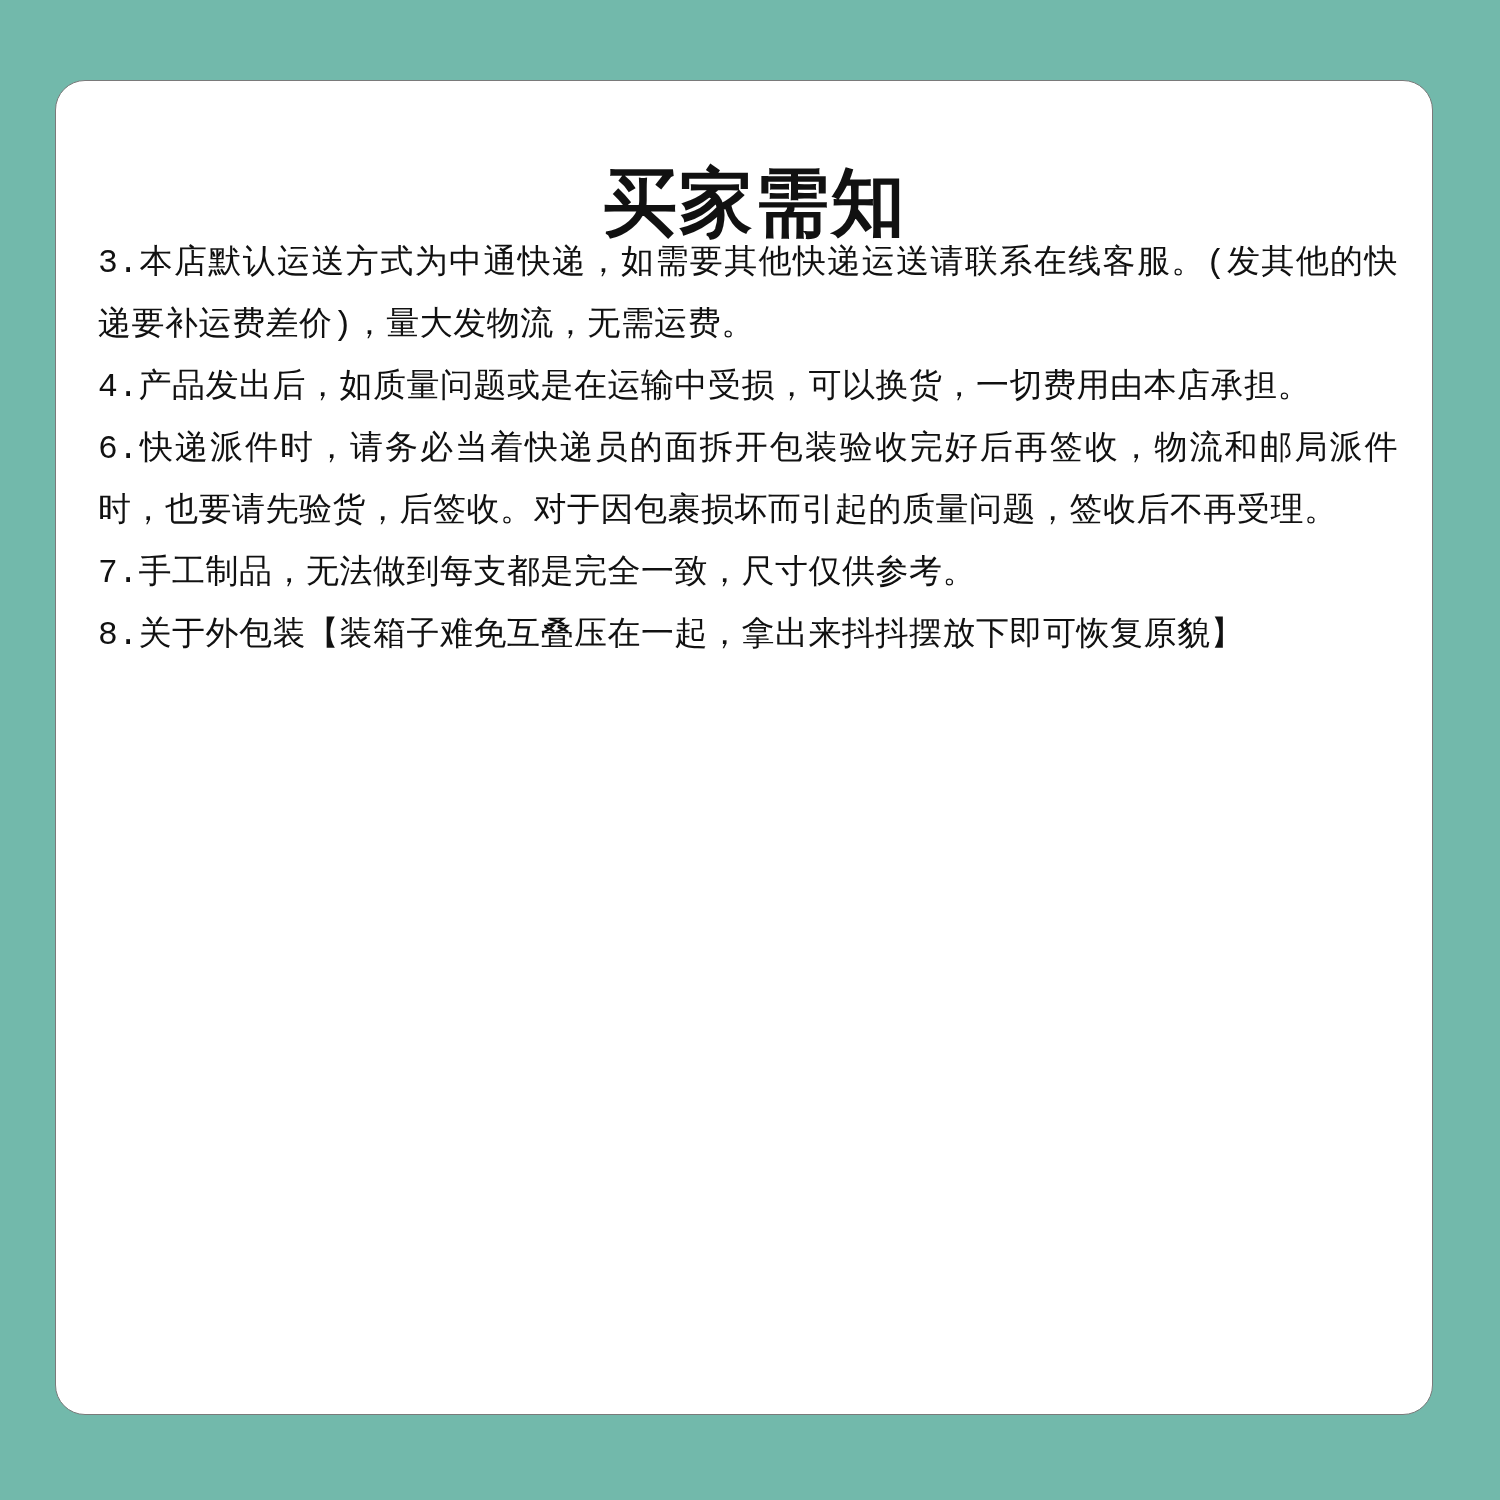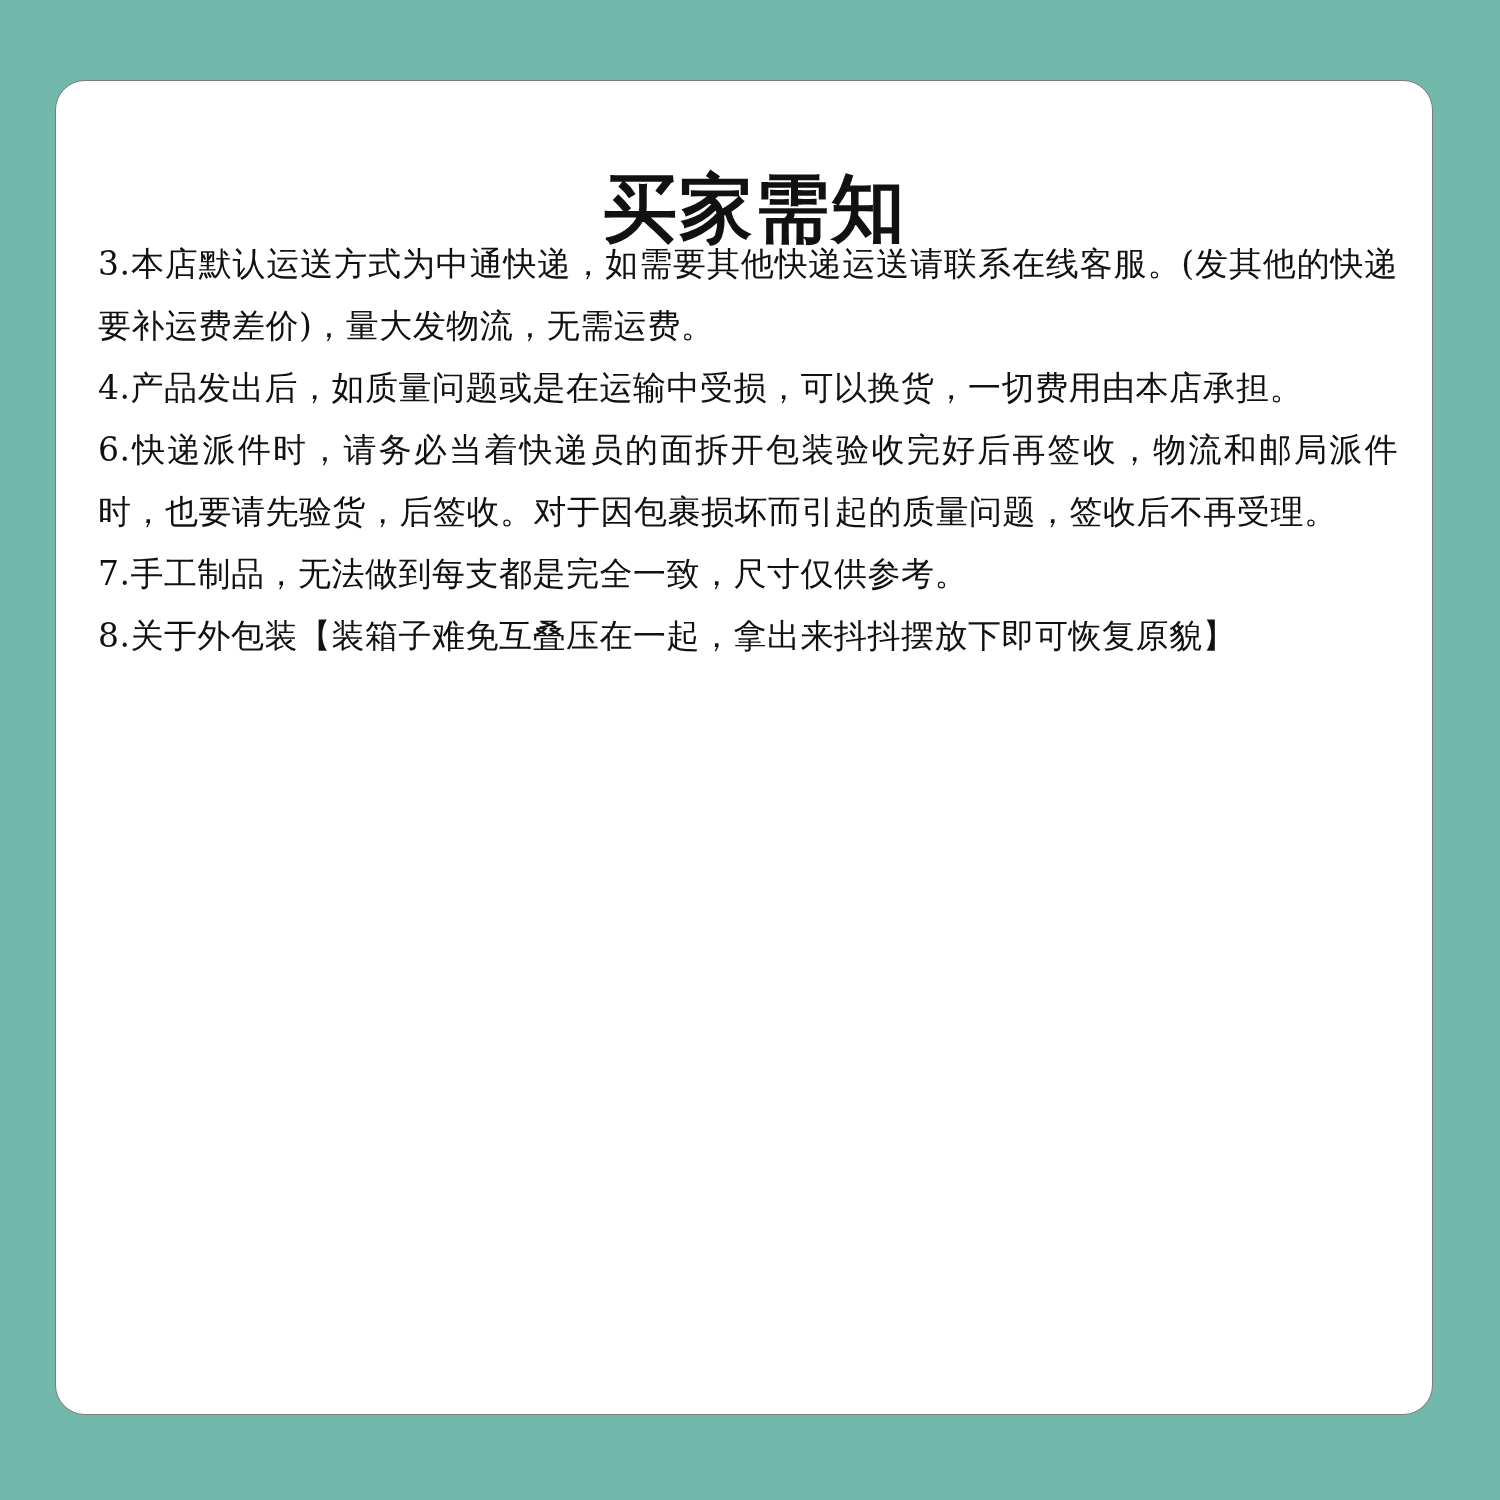--- a/index.html
+++ b/index.html
@@ -18,20 +18,21 @@
     .card {
       position: absolute;
       left: 55px;
       top: 80px;
       width: 1378px;
       height: 1335px;
       background: #ffffff;
       border: 1px solid #7a7a7a;
       border-radius: 30px;
       box-sizing: border-box;
+      font-family: Liberation Mono, monospace;
     }
     .title {
       position: absolute;
       left: 0;
       top: 82px;
       width: 1378px;
       text-align: center;
       padding-left: 20px;
       box-sizing: border-box;
       font-size: 74px;

